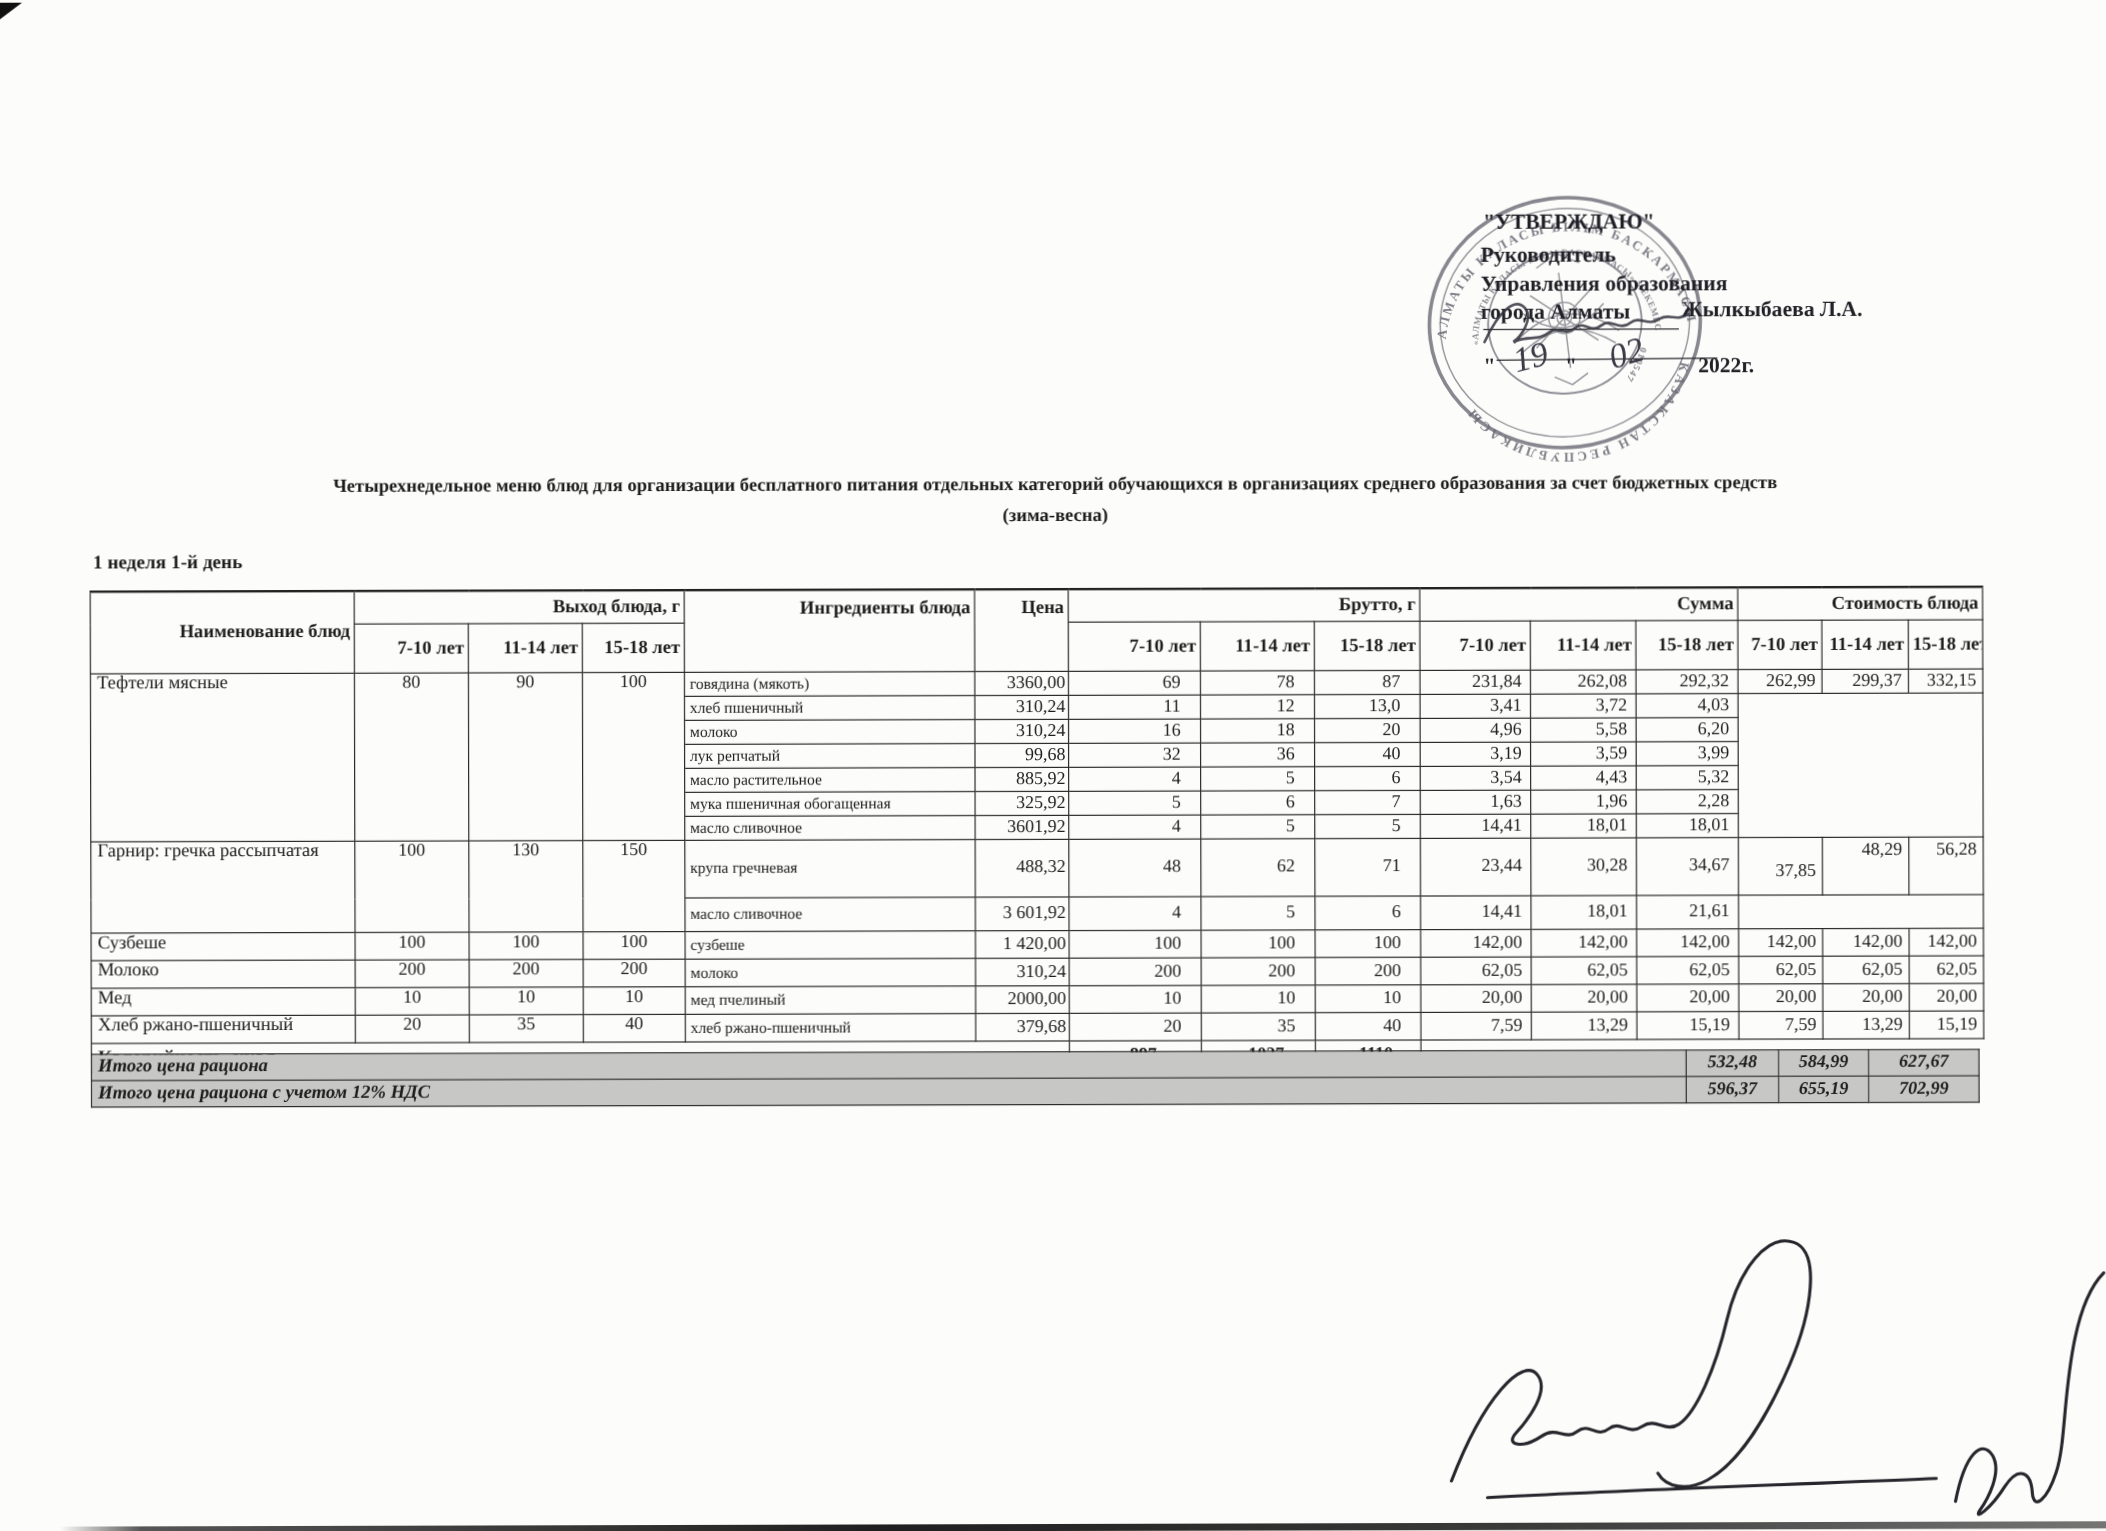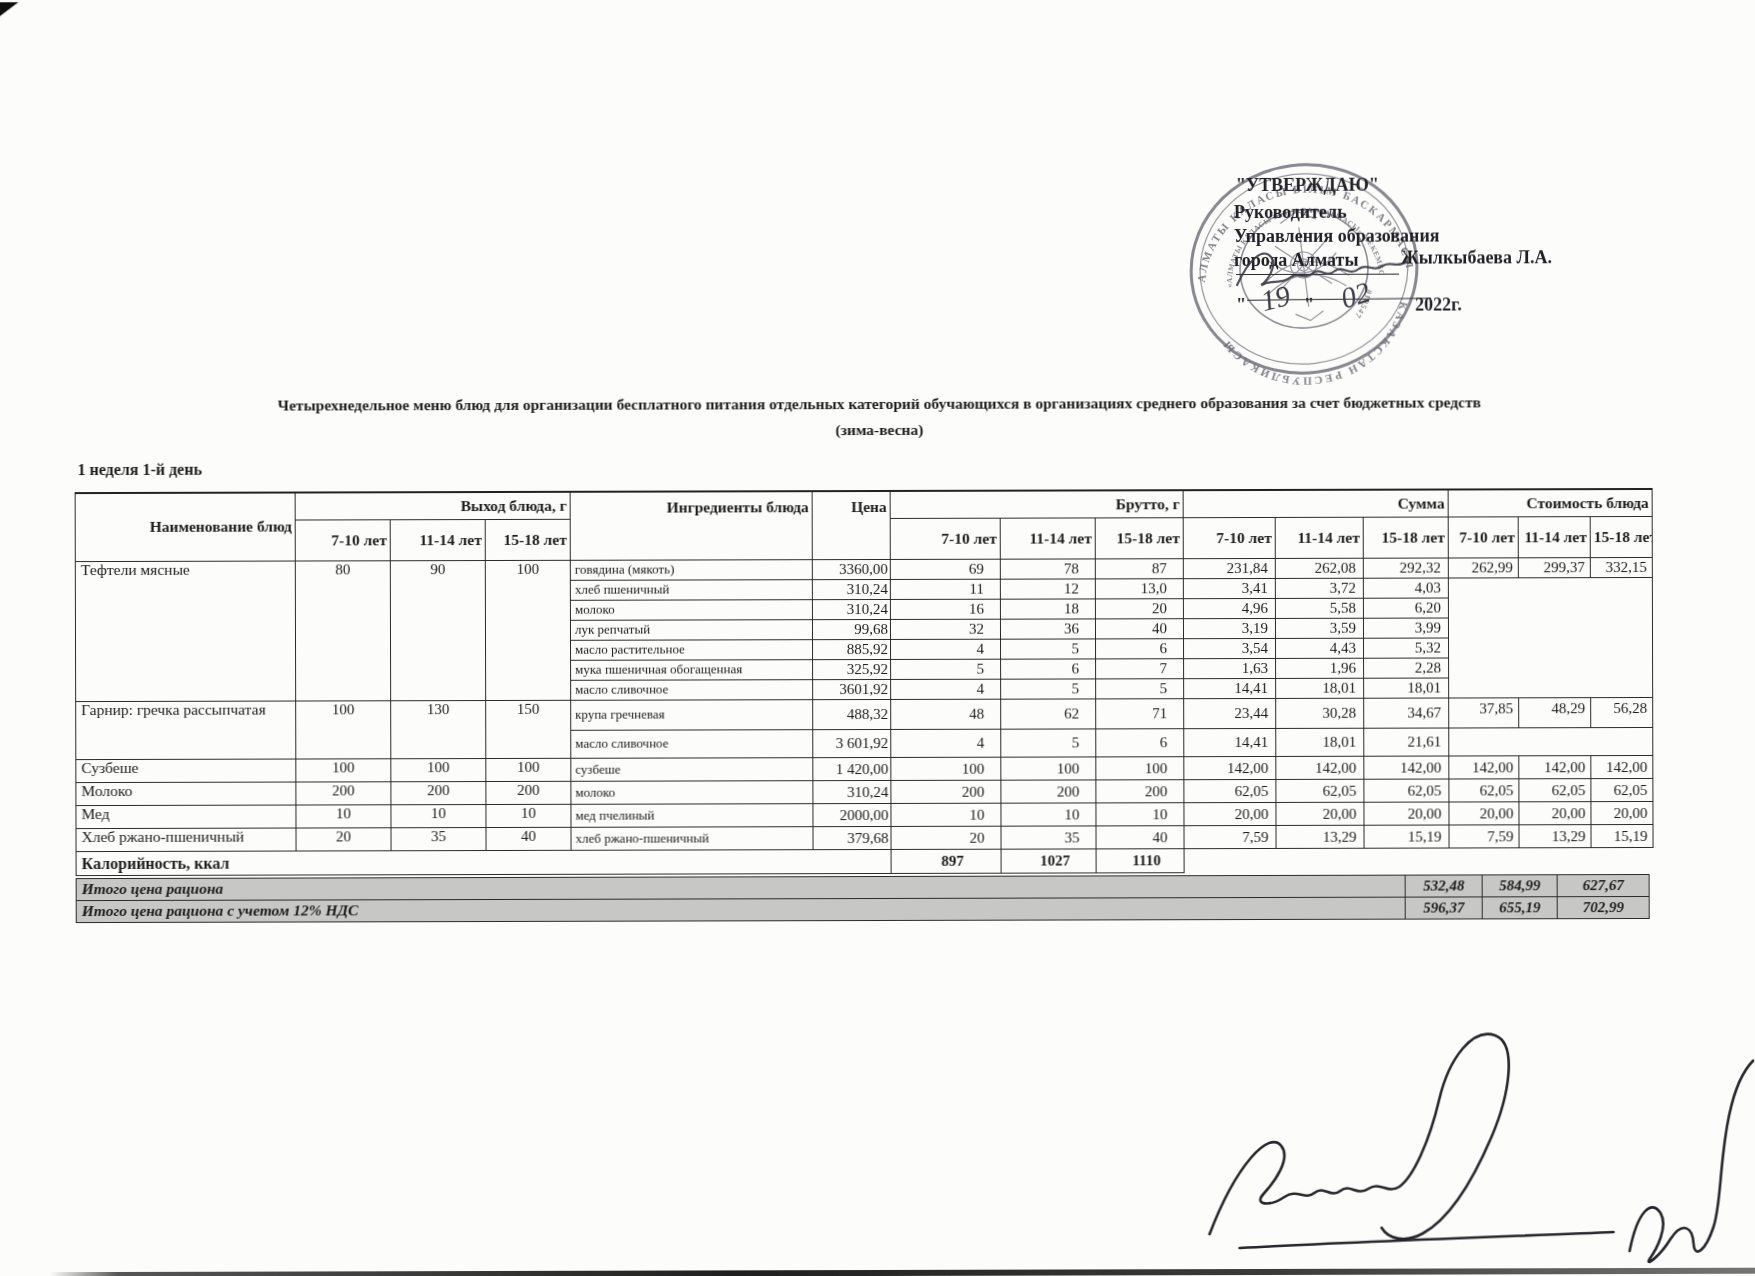--- a/index.html
+++ b/index.html
@@ -263,21 +263,21 @@
       <td rowspan="2" class="y">130</td>
       <td rowspan="2" class="y">150</td>
       <td class="i">крупа гречневая</td>
       <td class="p">488,32</td>
       <td class="b">48</td>
       <td class="b">62</td>
       <td class="b">71</td>
       <td class="s">23,44</td>
       <td class="s">30,28</td>
       <td class="s">34,67</td>
-      <td class="c" style="vertical-align:top;padding-top:2px;">37,85</td>
+      <td class="c" style="vertical-align:top;padding-top:20px;">37,85</td>
       <td class="c" style="vertical-align:top;padding-top:2px;">48,29</td>
       <td class="c" style="vertical-align:top;padding-top:2px;">56,28</td>
     </tr>
     <tr class="r27">
       <td class="i">масло сливочное</td>
       <td class="p">3 601,92</td>
       <td class="b">4</td>
       <td class="b">5</td>
       <td class="b">6</td>
       <td class="s">14,41</td>

